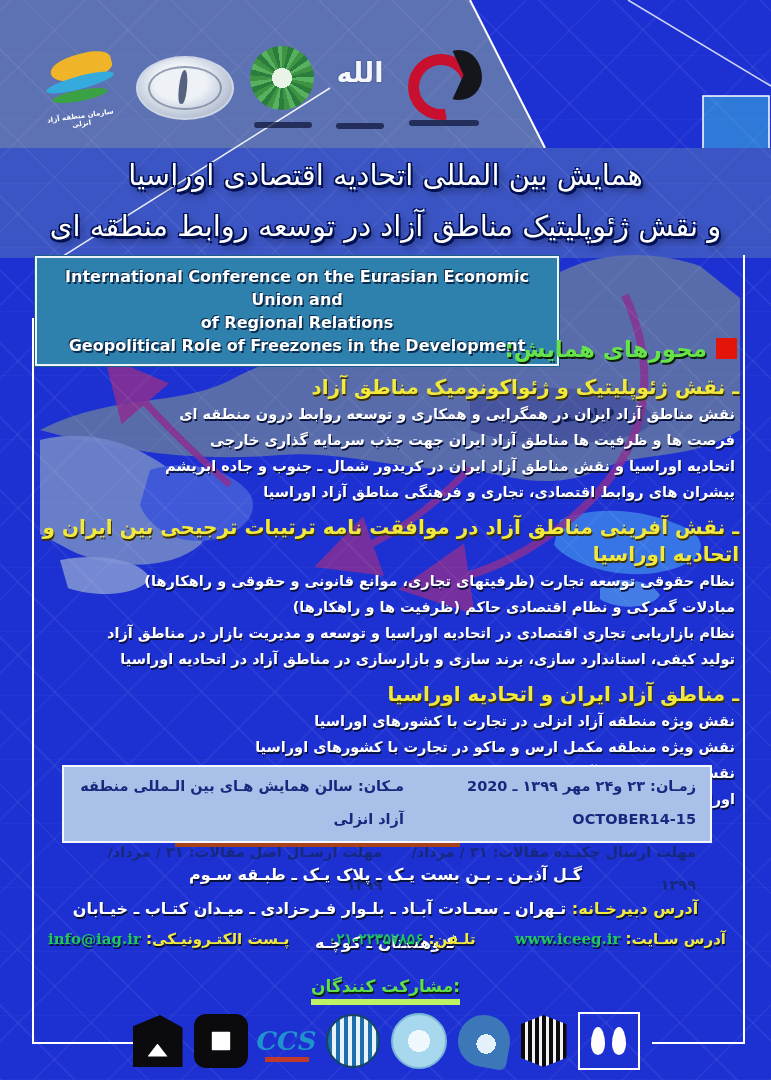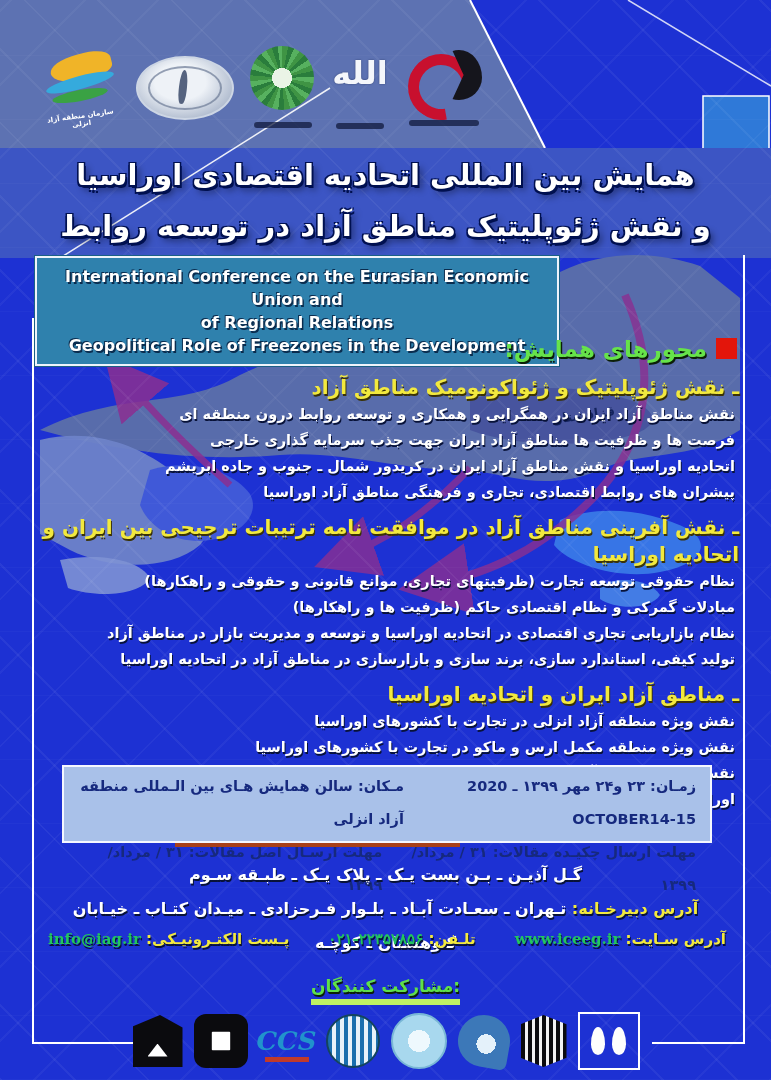--- a/index.html
+++ b/index.html
@@ -25,28 +25,28 @@
   .t2{width:94px;height:60px;border-radius:50%;border:2px solid #cdd6e4;
       background:radial-gradient(ellipse at 45% 40%, #eef2f7 0 35%, #9aa8c0 90%);}
   .t2 i{position:absolute;inset:8px 10px;border:2px solid #6c7a96;border-radius:50%;opacity:.7;}
   .t2 b{position:absolute;left:44%;top:20%;width:8px;height:34px;background:#55637f;border-radius:50% 50% 40% 40%;transform:rotate(6deg);}
   .t3{width:70px;height:84px;}
   .t3 i{position:absolute;top:0;left:2px;width:64px;height:64px;border-radius:50%;
      background:radial-gradient(circle,#eaf4e6 0 22%, transparent 22% 26%, transparent 26%),
         repeating-conic-gradient(#3f9444 0 11deg, #2a7d3c 11deg 22deg, #57b15f 22deg 33deg);}
   .t3 u,.t4 u,.t5 u{position:absolute;bottom:2px;left:8%;width:84%;height:6px;background:rgba(16,26,60,.75);border-radius:3px;text-decoration:none;}
   .t4{width:56px;height:86px;text-align:center;}
-  .t4 i{position:absolute;top:2px;left:0;width:100%;color:#f4f6fb;font-style:normal;font-weight:bold;font-size:32px;line-height:52px;text-shadow:0 0 2px #33406e;}
+  .t4 i{position:absolute;top:2px;left:0;width:100%;color:#f4f6fb;font-style:normal;font-weight:bold;font-size:27px;line-height:52px;text-shadow:0 0 2px #33406e;}
   .t5{width:84px;height:80px;}
   .t5 .c1{position:absolute;top:6px;left:6px;width:44px;height:44px;border-radius:50%;border:11px solid #c8102e;border-right-color:transparent;transform:rotate(35deg);}
   .t5 .c2{position:absolute;top:2px;left:34px;width:46px;height:50px;background:#15151c;border-radius:50% 50% 50% 50%/55% 55% 45% 45%;clip-path:polygon(35% 0,100% 0,100% 100%,35% 100%,60% 50%);}
 
   
   .title-fa{top:150px;left:30px;width:711px;height:106px;direction:rtl;text-align:center;color:#fff;
-    font-weight:bold;font-size:29px;line-height:51px;
+    font-weight:normal;font-size:29px;line-height:51px;
     text-shadow:2px 3px 0 #001050,-1.5px -1.5px 0 #001050,1.5px -1.5px 0 #001050,-1.5px 1.5px 0 #001050,4px 5px 7px rgba(0,0,0,.45);}
   .title-en{top:256px;left:35px;width:508px;background:#2f81ad;border:2px solid #eef3fa;
     text-align:center;color:#fff;font-weight:bold;font-size:16px;line-height:23px;padding:7px 6px;
     text-shadow:1.5px 1.5px 0 #0a2c4e,-1px -1px 0 #0a2c4e;box-shadow:0 0 0 1px #1b5f86;}
 
   
   .topics-heading{top:336px;left:40px;width:697px;direction:rtl;text-align:right;
     color:#66e34a;font-size:23px;font-weight:bold;text-shadow:1.5px 2px 0 #0c1f07;}
   .red-sq{display:inline-block;width:21px;height:21px;background:#e3150b;vertical-align:-2px;margin-left:9px;}
   .topics{top:374px;left:42px;width:697px;direction:rtl;text-align:right;}

